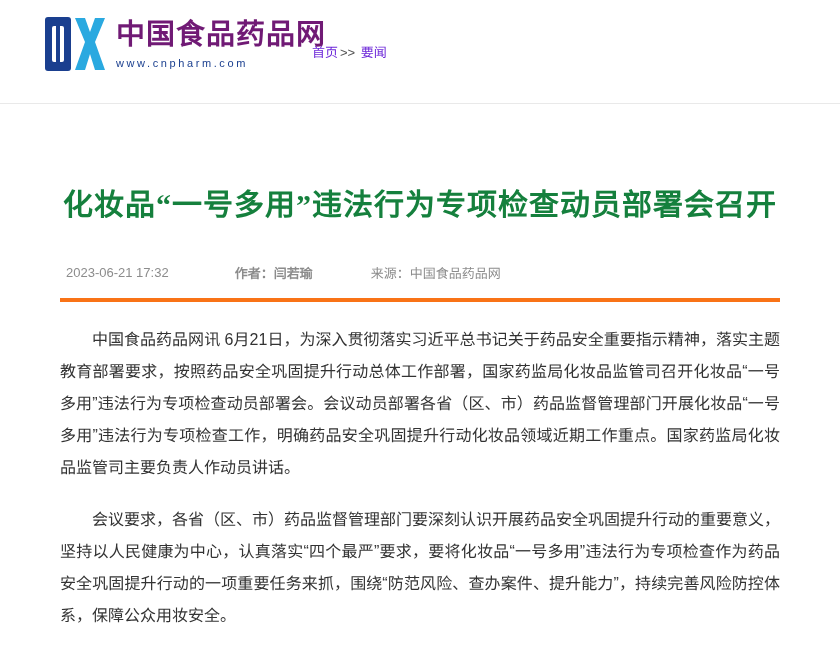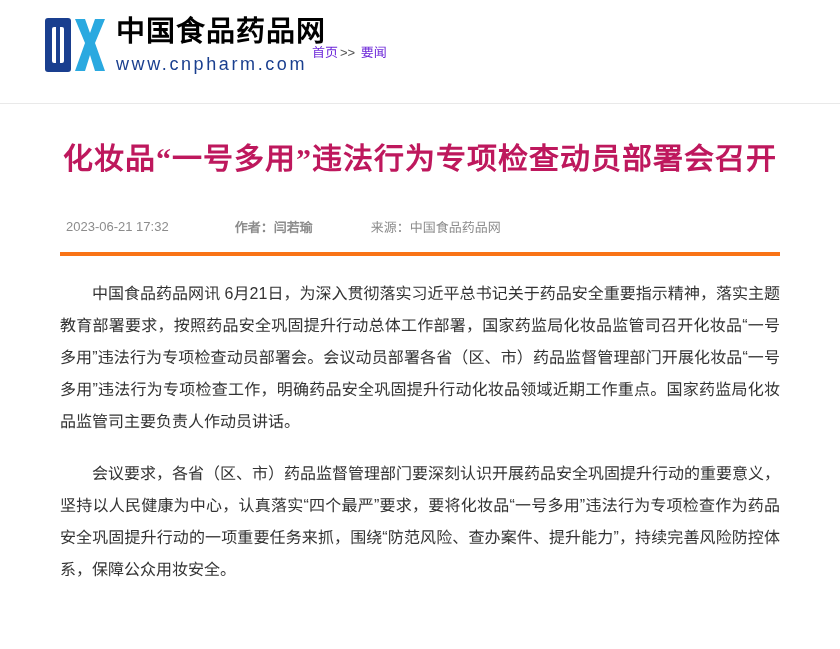--- a/index.html
+++ b/index.html
@@ -39,27 +39,27 @@
 
   .brand-text {
     display: flex;
     flex-direction: column;
     justify-content: center;
   }
   .brand-name {
     font-family: "Liberation Serif", serif;
     font-size: 29px;
     font-weight: bold;
-    color: #000000;
+    color: #701a75;
     letter-spacing: 1px;
     line-height: 1.1;
   }
   .brand-url {
     margin-top: 6px;
-    font-size: 18px;
+    font-size: 11px;
     letter-spacing: 2.6px;
     color: #1a3f8f;
     font-family: "Liberation Sans", sans-serif;
   }
 
   .breadcrumb {
     position: absolute;
     left: 312px;
     top: 42px;
     font-size: 13px;
@@ -74,27 +74,27 @@
     margin: 0 2px;
     color: #555555;
   }
 
   
   .article {
     padding: 0 60px;
     box-sizing: border-box;
   }
   .article-title {
-    margin: 32px 0 0 0;
+    margin: 78px 0 0 0;
     text-align: center;
     font-family: "Liberation Serif", serif;
     font-size: 30px;
     line-height: 1.55;
     font-weight: bold;
-    color: #be185d;
+    color: #15803d;
     letter-spacing: 1px;
   }
 
   .meta-row {
     margin-top: 34px;
     padding-bottom: 16px;
     display: flex;
     align-items: center;
     font-size: 13px;
     color: #8c8c8c;

